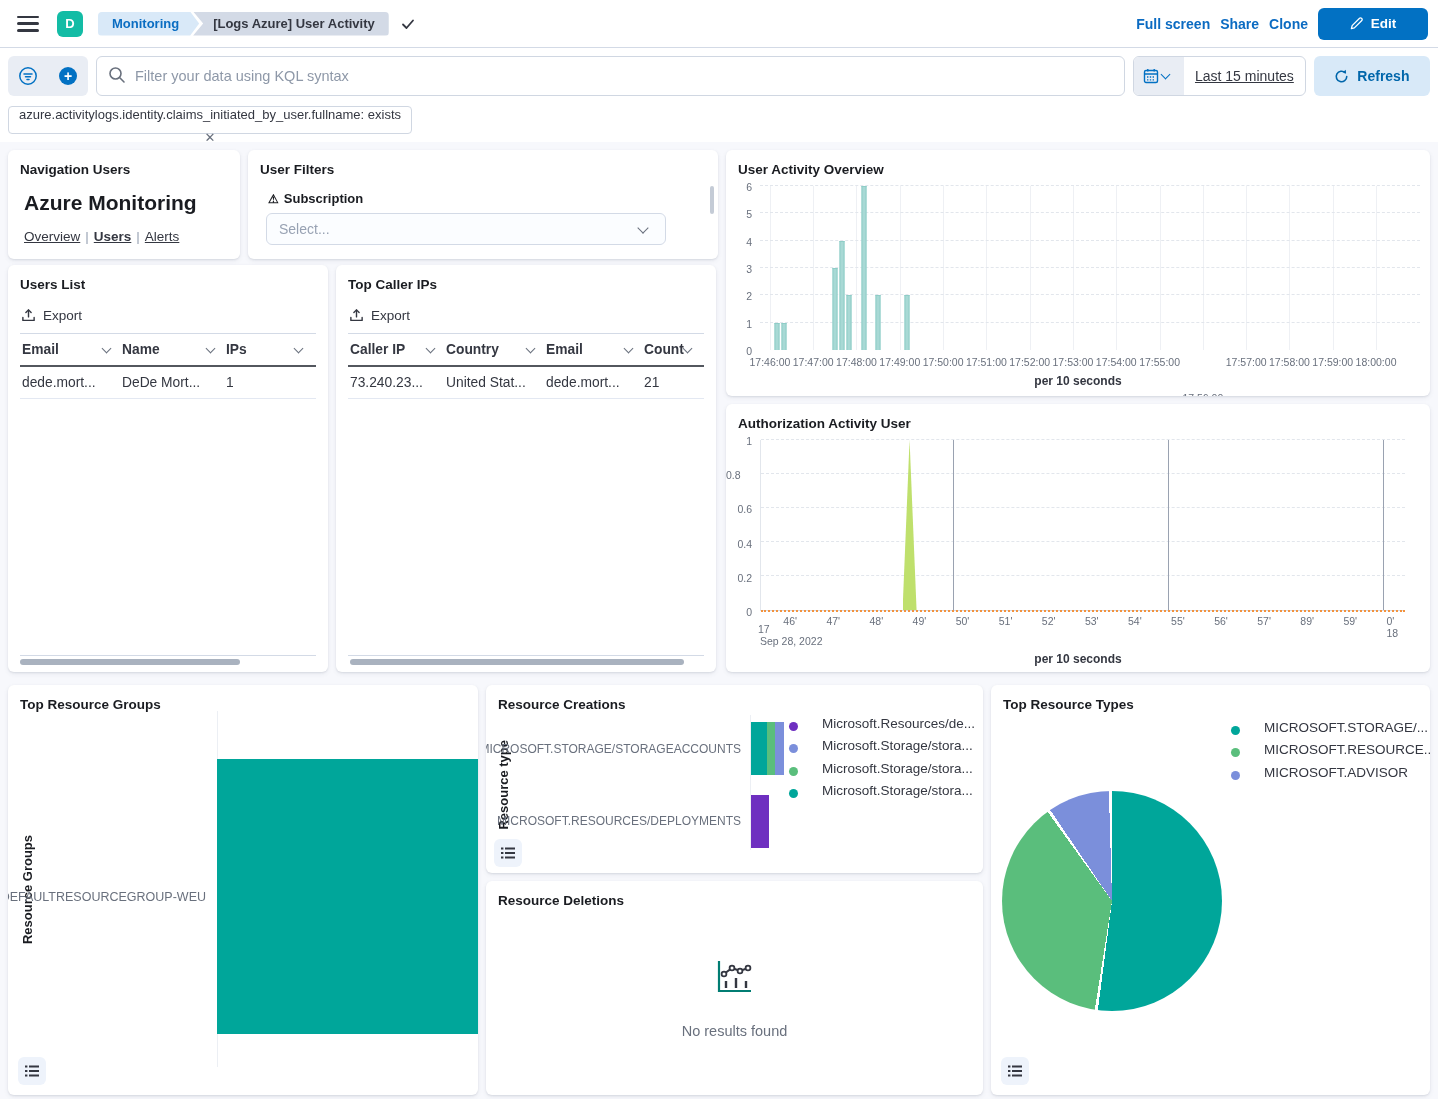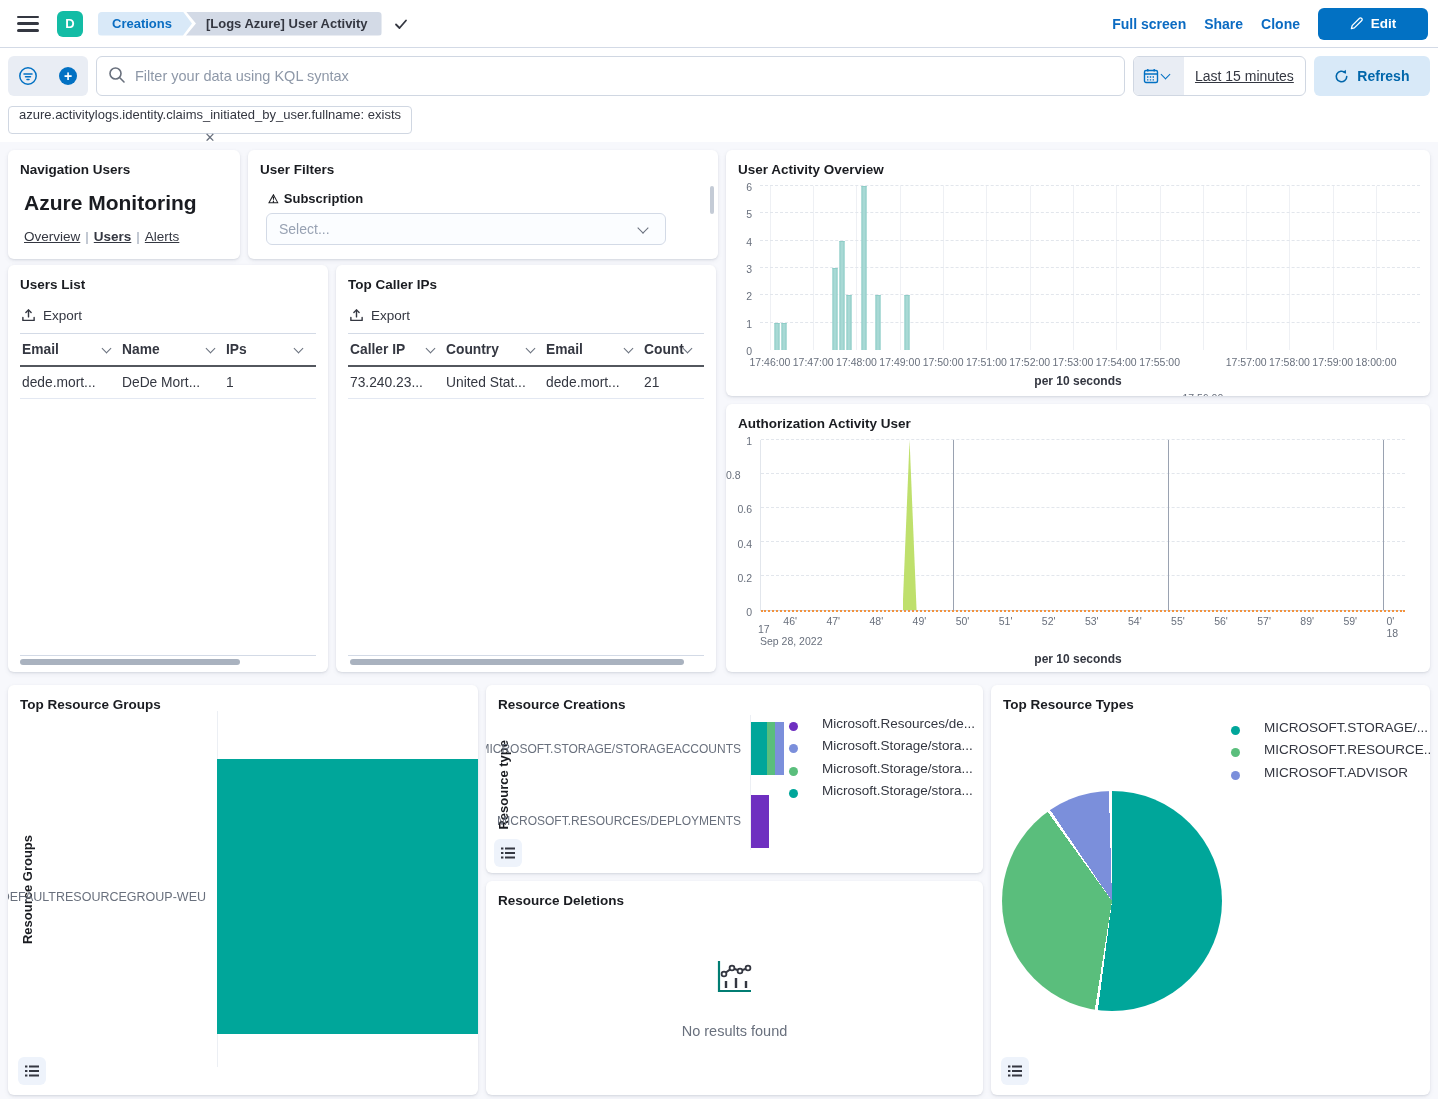--- a/index.html
+++ b/index.html
@@ -16,21 +16,21 @@
   .burger div { height:2.5px; background:#343741; border-radius:2px; }
   .logo { width:26px; height:26px; margin-left:18px; border-radius:6px; background:#13bca5;
           color:#fff; font-weight:bold; font-size:13px; display:flex; align-items:center; justify-content:center; }
   .crumbs { display:flex; align-items:center; margin-left:15px; }
   .crumb { height:24px; display:flex; align-items:center; font-size:13px; padding:0 14px; }
   .crumb-first { background:#d9e9f8; color:#0a6dc2; font-weight:600; border-radius:4px 0 0 4px;
     clip-path:polygon(0 0, calc(100% - 9px) 0, 100% 50%, calc(100% - 9px) 100%, 0 100%); padding-right:20px; }
   .crumb-last { background:#d3dae6; color:#343741; font-weight:600; border-radius:0 4px 4px 0;
     clip-path:polygon(0 0, 100% 0, 100% 100%, 0 100%, 10px 50%); padding-left:20px; margin-left:-6px; }
   .saved-check { margin-left:12px; }
-  .hdr-right { margin-left:auto; display:flex; align-items:center; gap:18px; padding-right:10px; }
+  .hdr-right { margin-left:auto; display:flex; align-items:center; gap:10px; padding-right:10px; }
   .hdr-link { color:#0b6bc2; font-size:14px; font-weight:600; text-decoration:none; cursor:pointer; }
   .edit-btn { height:32px; min-width:110px; background:#0271c3; color:#fff; border:none; border-radius:6px;
               font-family:inherit; font-size:13.5px; font-weight:700; display:flex; align-items:center;
               justify-content:center; gap:8px; padding:0 16px; cursor:pointer; }
 
   
   .qrow { position:absolute; top:56px; left:8px; right:8px; height:40px; display:flex; }
   .ctl-group { width:80px; height:40px; background:#e9edf4; border-radius:6px; display:flex; }
   .ctl-btn { width:40px; display:flex; align-items:center; justify-content:center; cursor:pointer; }
   .plus-circle { width:18px; height:18px; border-radius:50%; background:#0271c3; color:#fff;
@@ -141,21 +141,21 @@
   <div class="top-chrome">
 
     <div class="hdr">
       <div class="burger">
           <div></div>
           <div></div>
           <div></div>
         </div>
       <div class="logo">D</div>
       <div class="crumbs" id="crumbs">
-          <div class="crumb crumb-first">Creations</div>
+          <div class="crumb crumb-first">Monitoring</div>
           <div class="crumb crumb-last">[Logs Azure] User Activity</div>
         </div>
       <svg class="saved-check" width="14" height="14" viewBox="0 0 14 14">
         <polyline points="2,7.5 5.5,11 12,3.5" fill="none" stroke="#343741" stroke-width="1.8" stroke-linecap="round" stroke-linejoin="round"></polyline>
       </svg>
       <div class="hdr-right" id="header-actions">
           <a class="hdr-link">Full screen</a>
           <a class="hdr-link">Share</a>
           <a class="hdr-link">Clone</a>
           <button class="edit-btn">

